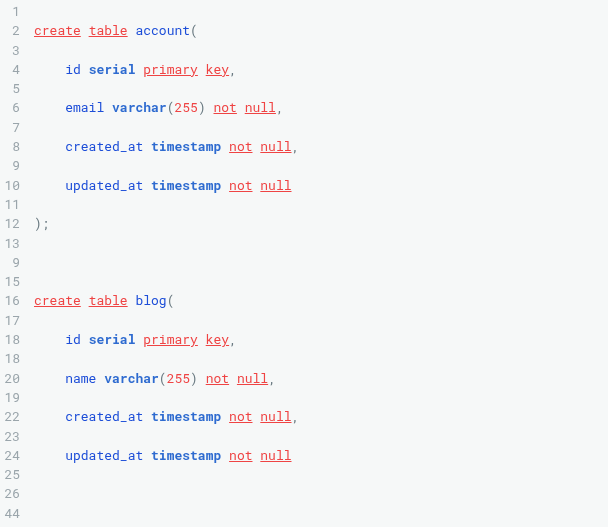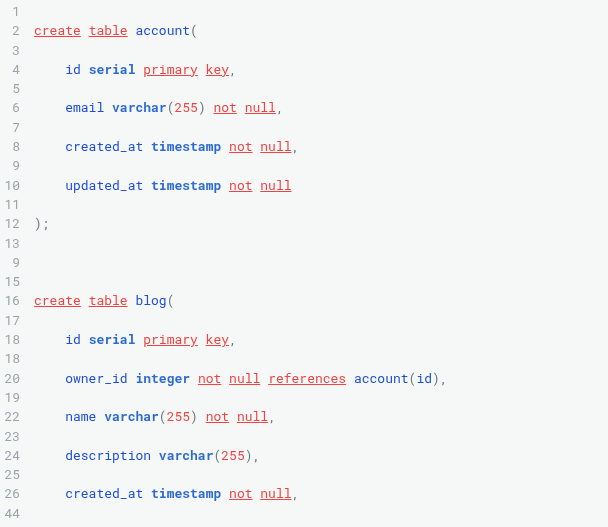--- a/index.html
+++ b/index.html
@@ -82,23 +82,21 @@
   <div class="code">
 <div class="line"><span class="kw">create</span> <span class="kw">table</span> <span class="name">account</span><span class="p">(</span></div>
 <div class="line">    <span class="name">id</span> <span class="type">serial</span> <span class="kw">primary</span> <span class="kw">key</span><span class="p">,</span></div>
 <div class="line">    <span class="name">email</span> <span class="type">varchar</span><span class="p">(</span><span class="num">255</span><span class="p">)</span> <span class="kw">not</span> <span class="kw">null</span><span class="p">,</span></div>
 <div class="line">    <span class="name">created_at</span> <span class="type">timestamp</span> <span class="kw">not</span> <span class="kw">null</span><span class="p">,</span></div>
 <div class="line">    <span class="name">updated_at</span> <span class="type">timestamp</span> <span class="kw">not</span> <span class="kw">null</span></div>
 <div class="line"><span class="p">);</span></div>
 <div class="line"></div>
 <div class="line"><span class="kw">create</span> <span class="kw">table</span> <span class="name">blog</span><span class="p">(</span></div>
 <div class="line">    <span class="name">id</span> <span class="type">serial</span> <span class="kw">primary</span> <span class="kw">key</span><span class="p">,</span></div>
-<div class="line">    <span class="name">owner_id</span> <span class="type">integer</span> <span class="kw">not</span> <span class="kw">null</span> <span class="kw">references</span> <span class="name">account</span><span class="p">(</span><span class="name">id</span><span class="p">),</span></div>
 <div class="line">    <span class="name">name</span> <span class="type">varchar</span><span class="p">(</span><span class="num">255</span><span class="p">)</span> <span class="kw">not</span> <span class="kw">null</span><span class="p">,</span></div>
-<div class="line">    <span class="name">description</span> <span class="type">varchar</span><span class="p">(</span><span class="num">255</span><span class="p">),</span></div>
 <div class="line">    <span class="name">created_at</span> <span class="type">timestamp</span> <span class="kw">not</span> <span class="kw">null</span><span class="p">,</span></div>
 <div class="line">    <span class="name">updated_at</span> <span class="type">timestamp</span> <span class="kw">not</span> <span class="kw">null</span></div>
 
 
 
 
 
 
 
 

